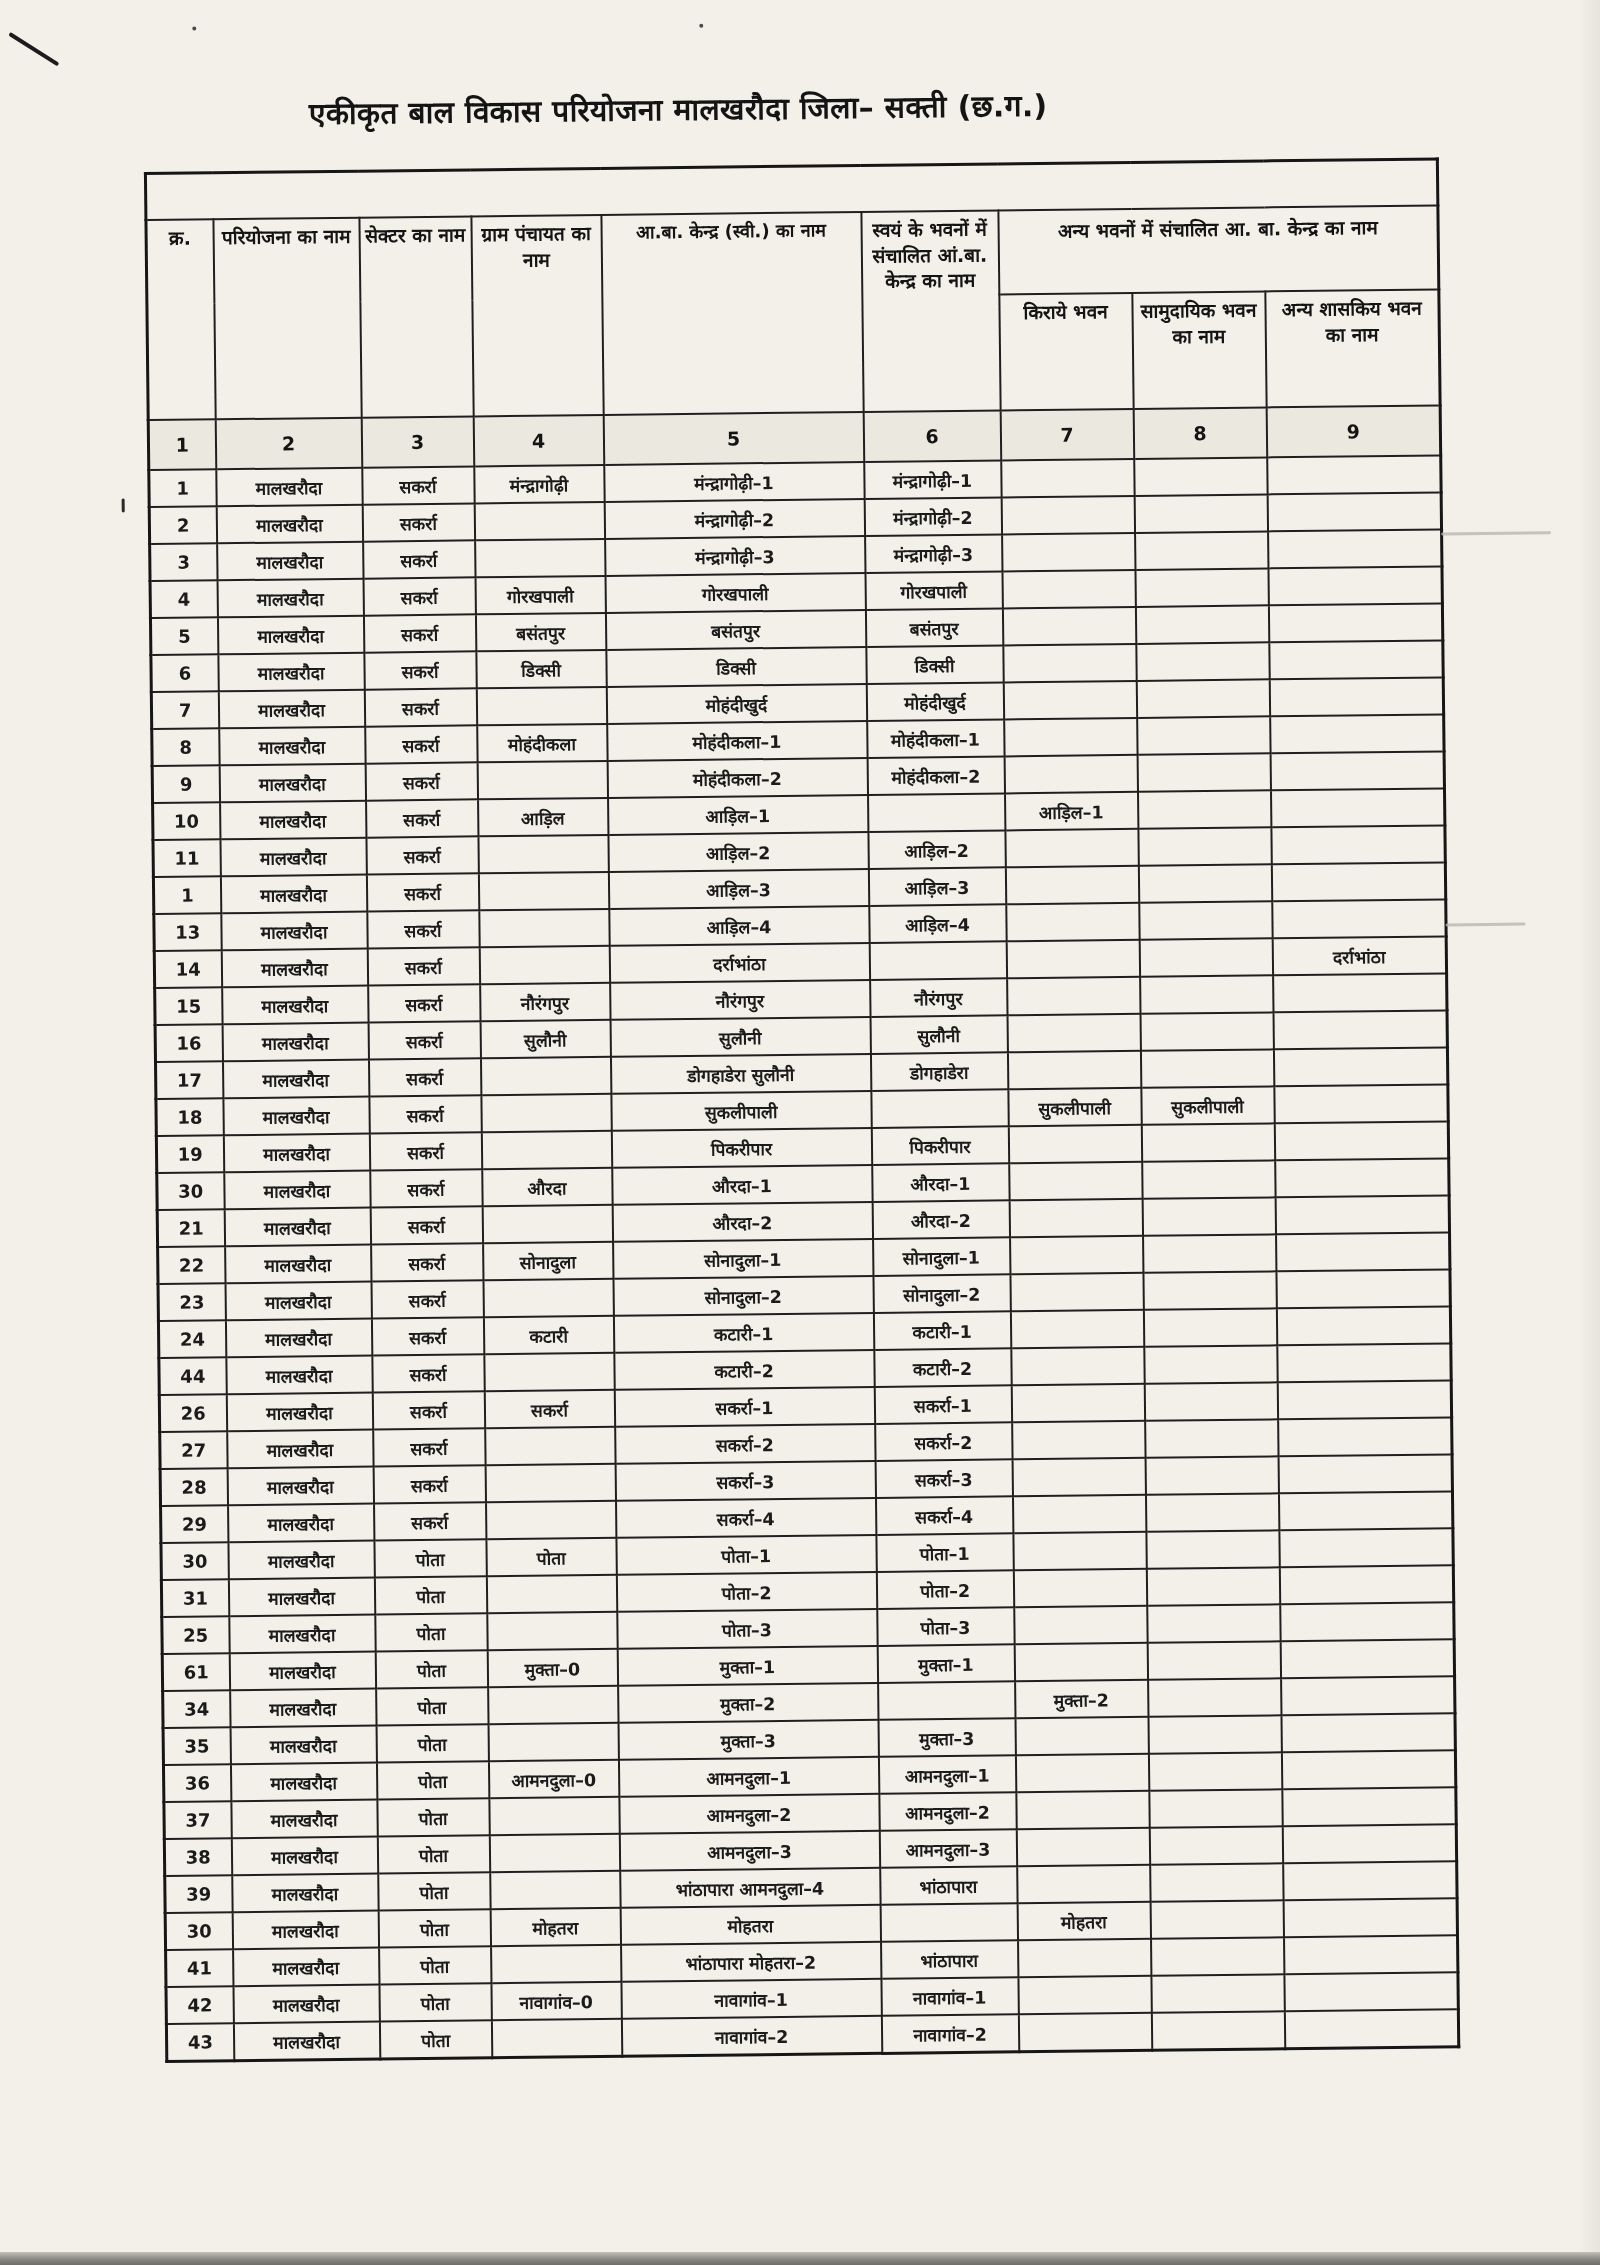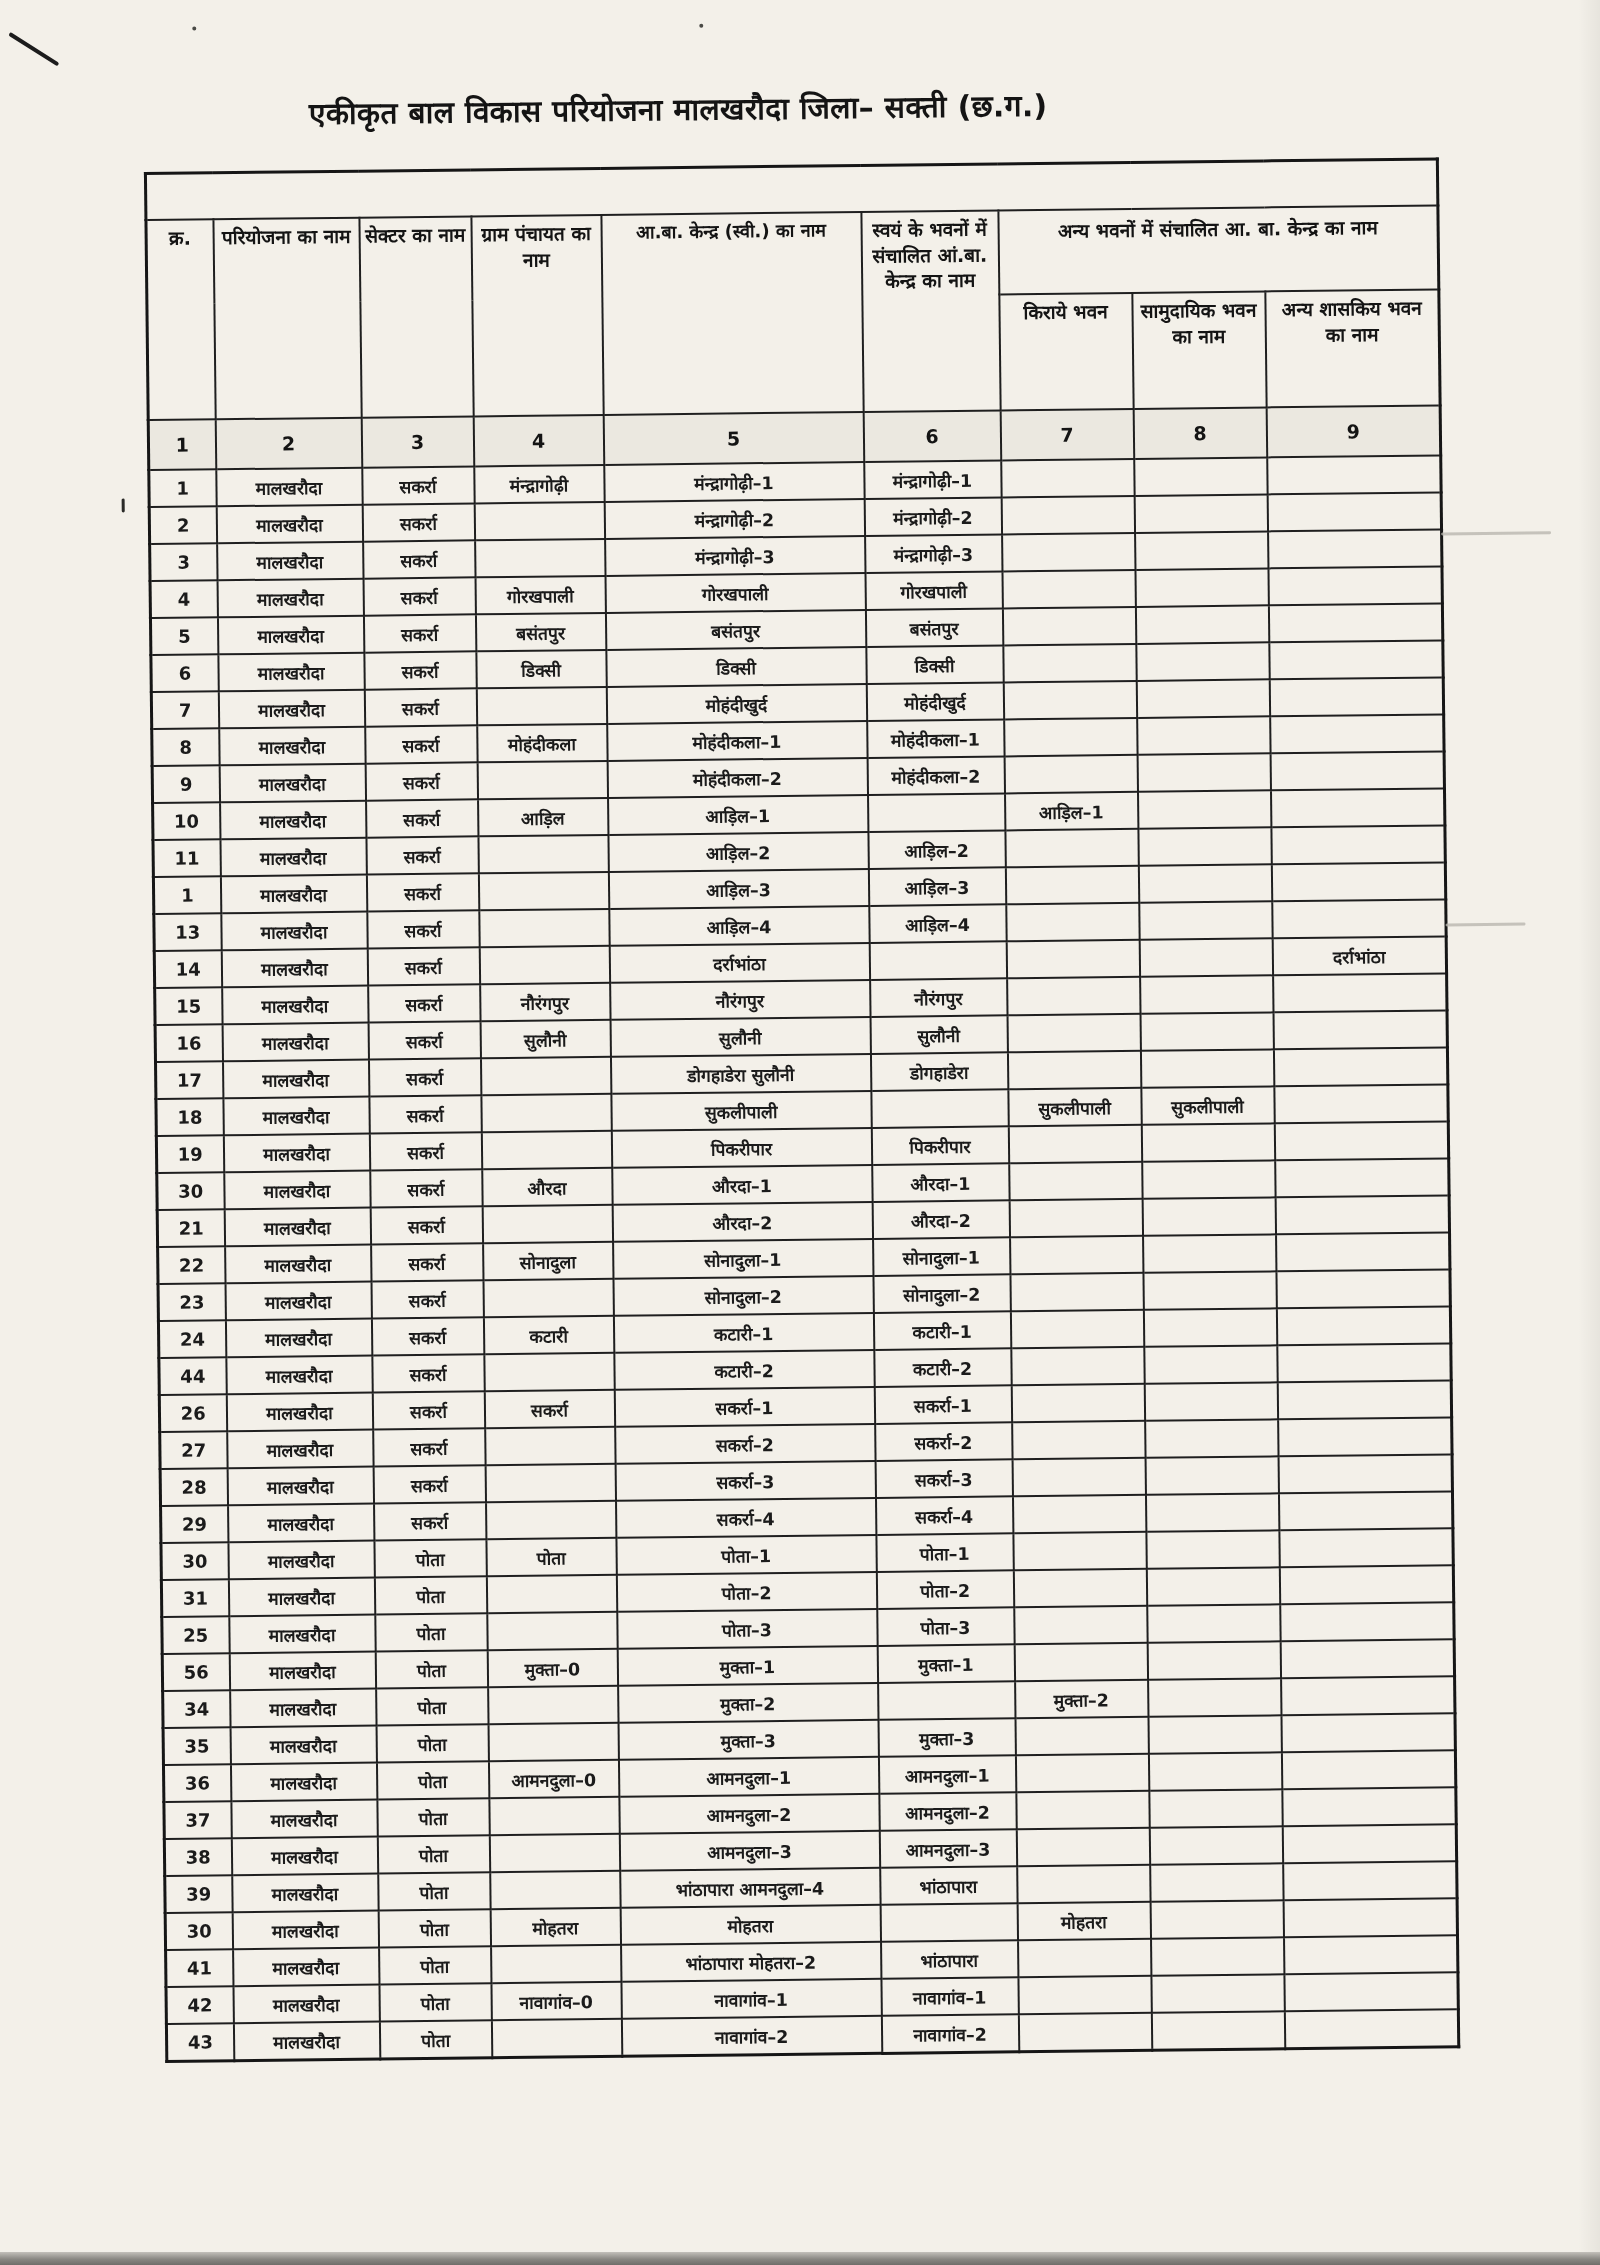--- a/index.html
+++ b/index.html
@@ -481,21 +481,21 @@
           <td class="c2">मालखरौदा</td>
           <td class="c3">पोता</td>
           <td class="c4"></td>
           <td class="c5">पोता–3</td>
           <td class="c6">पोता–3</td>
           <td class="c7"></td>
           <td class="c8"></td>
           <td class="c9"></td>
         </tr>
         <tr>
-          <td class="c1">56</td>
+          <td class="c1">61</td>
           <td class="c2">मालखरौदा</td>
           <td class="c3">पोता</td>
           <td class="c4">मुक्ता–0</td>
           <td class="c5">मुक्ता–1</td>
           <td class="c6">मुक्ता–1</td>
           <td class="c7"></td>
           <td class="c8"></td>
           <td class="c9"></td>
         </tr>
         <tr>

